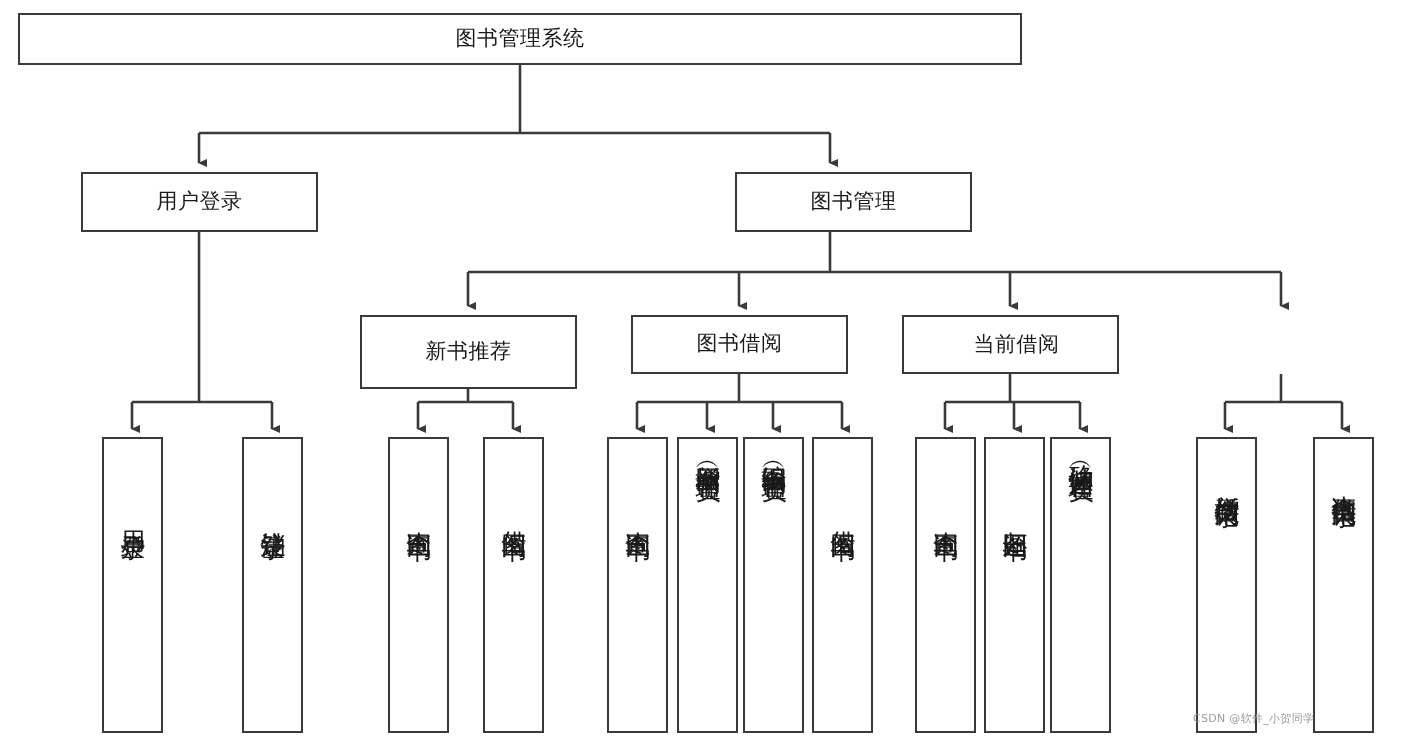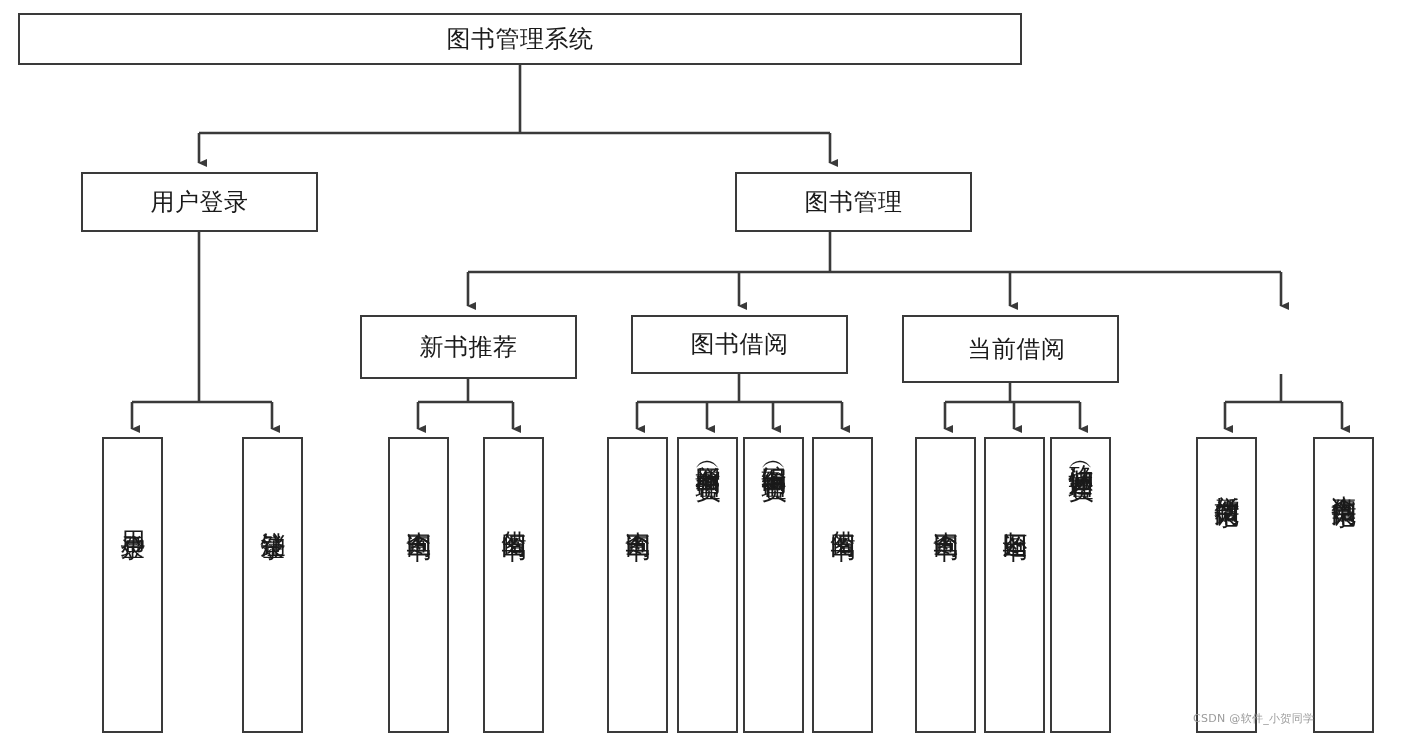--- a/index.html
+++ b/index.html
@@ -30,21 +30,21 @@
     position: absolute;
     box-sizing: border-box;
     border: 2px solid #3a3a3a;
     background: #ffffff;
     display: flex;
     align-items: center;
     justify-content: center;
     color: #1a1a1a;
   }
   .node-box .label-h {
-    font-size: 24px;
+    font-size: 21px;
     line-height: 1.1;
     letter-spacing: 0.5px;
     white-space: nowrap;
   }
   .node-box.vertical {
     align-items: flex-start;
     justify-content: center;
     padding-top: 0;
   }
   .node-box.vertical .label-v {
@@ -140,27 +140,27 @@
     <span class="label-h">图书管理系统</span>
   </div>
 
   <div class="node-box" style="left:81px; top:172px; width:237px; height:60px;">
     <span class="label-h">用户登录</span>
   </div>
   <div class="node-box" style="left:711px; top:172px; width:237px; height:60px;margin-left:24px;">
     <span class="label-h">图书管理</span>
   </div>
 
-  <div class="node-box" style="left:360px; top:315px; width:217px; height:64px;">
+  <div class="node-box" style="left:360px; top:315px; width:217px; height:74px;">
     <span class="label-h">新书推荐</span>
   </div>
-  <div class="node-box" style="left:631px; top:315px; width:217px; height:59px;">
+  <div class="node-box" style="left:631px; top:315px; width:217px; height:59px;font-family:Liberation Mono, monospace;">
     <span class="label-h">图书借阅</span>
   </div>
-  <div class="node-box" style="left:902px; top:315px; width:217px; height:68px;padding-left:12px;">
+  <div class="node-box" style="left:902px; top:315px; width:217px; height:59px;padding-left:12px;">
     <span class="label-h">当前借阅</span>
   </div>
 
   <div class="node-box vertical" style="left:102px; top:437px; width:61px; height:296px; padding-top:72px;">
     <span class="label-v">用户登录</span>
   </div>
   <div class="node-box vertical" style="left:242px; top:437px; width:61px; height:296px; padding-top:72px;">
     <span class="label-v">注销登录</span>
   </div>
 

